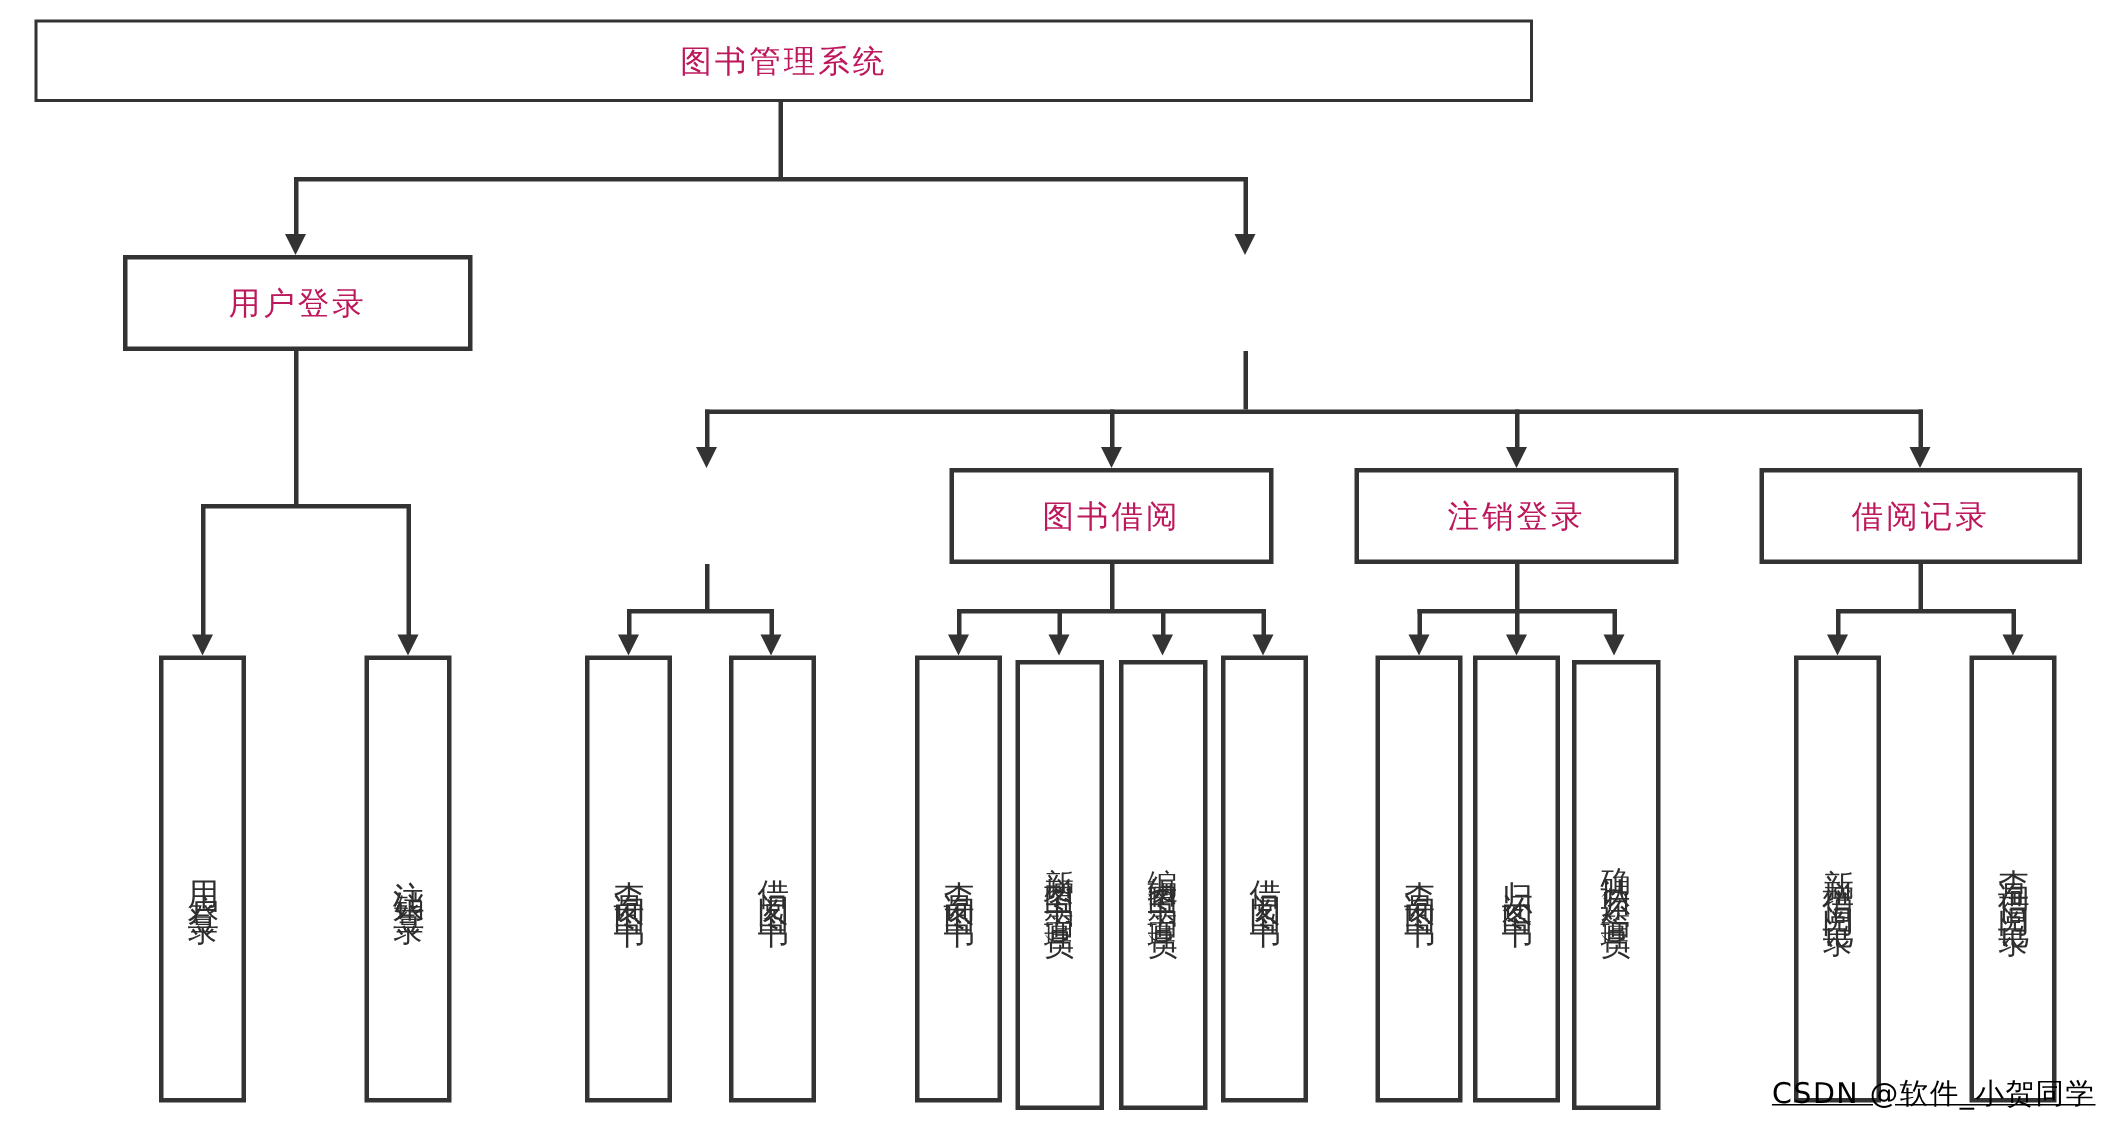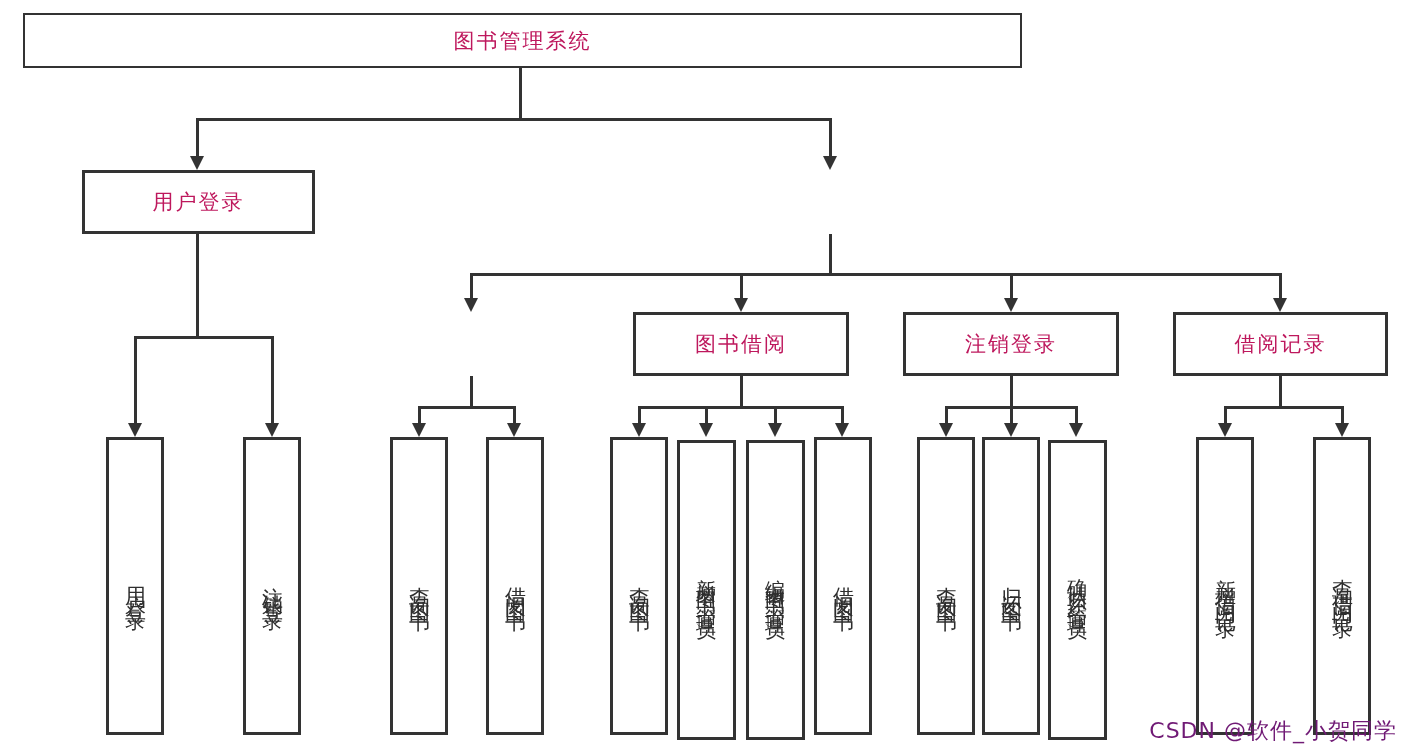--- a/index.html
+++ b/index.html
@@ -63,25 +63,26 @@
     width: 0;
     height: 0;
     border-left: 7px solid transparent;
     border-right: 7px solid transparent;
     border-top: 14px solid #333333;
   }
   .watermark {
     position: absolute;
     right: 8px;
     top: 716px;
-    font-size: 22px;
-    color: #701a75;
+    font-size: 19px;
+    color: #000000;
     letter-spacing: 1px;
     z-index: 5;
     white-space: nowrap;
+    text-decoration: underline;
   }
 
   
   #n-root    { left: 23px;  top: 13px;  width: 999px; height: 55px; }
   #n-login   { left: 82px;  top: 170px; width: 233px; height: 64px; }
   #n-mgmt    { left: 713px; top: 170px; width: 234px; height: 64px; }
   #n-newbook { left: 363px; top: 312px; width: 216px; height: 64px; }
   #n-borrow  { left: 633px; top: 312px; width: 216px; height: 64px; }
   #n-current { left: 903px; top: 312px; width: 216px; height: 64px; }
   #n-record  { left: 1173px; top: 312px; width: 215px; height: 64px; }

